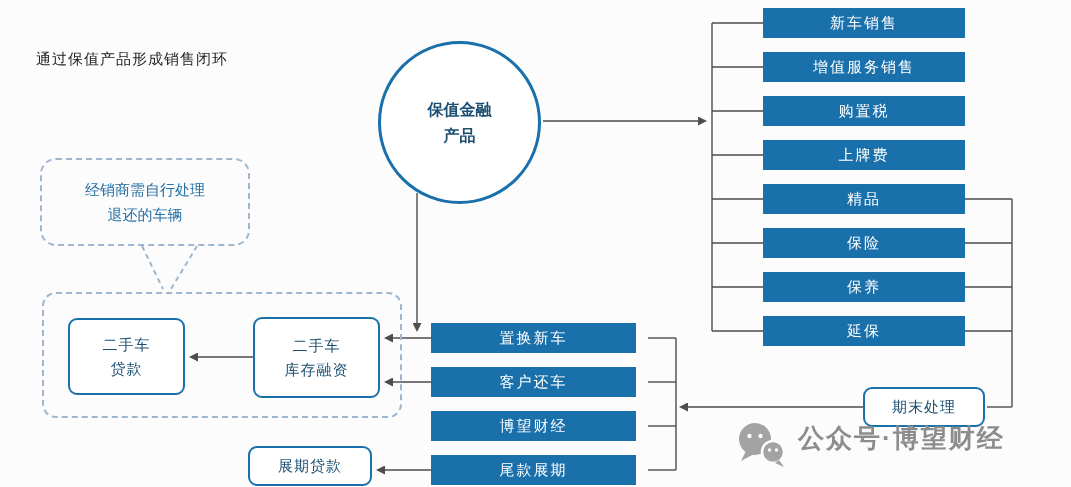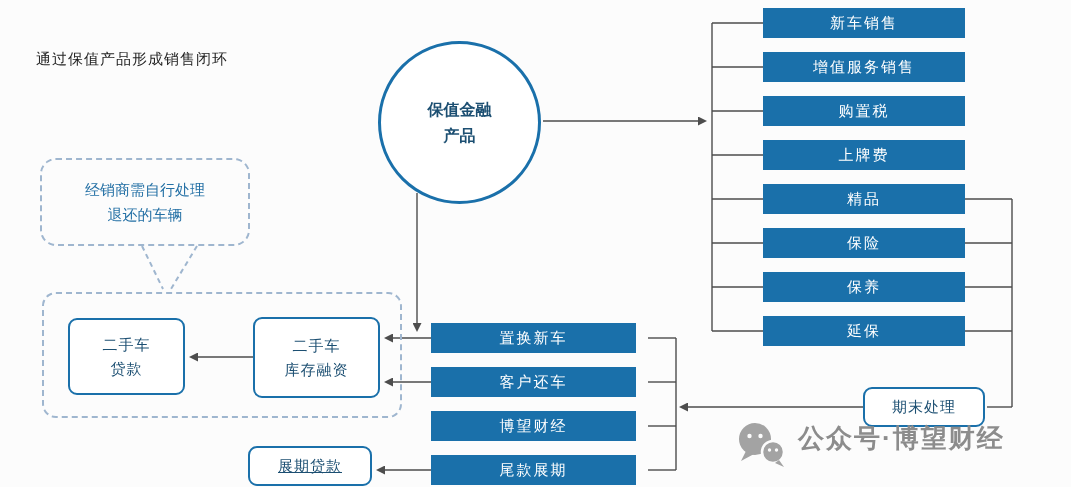--- a/index.html
+++ b/index.html
@@ -27,21 +27,21 @@
             display:flex;align-items:center;justify-content:center;text-align:center;
             font-size:15px;color:var(--boxtext);line-height:1.55;letter-spacing:1px;}
   .pre{white-space:pre-line;}
   .dashed-area{position:absolute;left:42px;top:292px;width:360px;height:126px;
                border:2px dashed var(--dash);border-radius:14px;background:transparent;}
   .cloud{position:absolute;left:40px;top:158px;width:210px;height:88px;border:2px dashed var(--dash);
          border-radius:16px;background:transparent;display:flex;align-items:center;justify-content:center;
          text-align:center;color:#2470a5;font-size:15px;line-height:1.7;}
   .box-loan{left:68px;top:318px;width:117px;height:77px;}
   .box-inv{left:253px;top:317px;width:127px;height:81px;}
-  .box-roll{left:248px;top:446px;width:124px;height:40px;text-decoration:underline;}
+  .box-roll{left:248px;top:446px;width:124px;height:40px;}
   .box-term{left:863px;top:387px;width:122px;height:40px;}
   .watermark{position:absolute;left:736px;top:421px;display:flex;align-items:flex-start;gap:10px;color:var(--wm);font-weight:bold;}
   .watermark-text{font-size:26px;letter-spacing:2px;}
 </style>
 </head>
 <body>
 
 <div class="stage">
 
   <svg class="wires" viewBox="0 0 1071 487">

